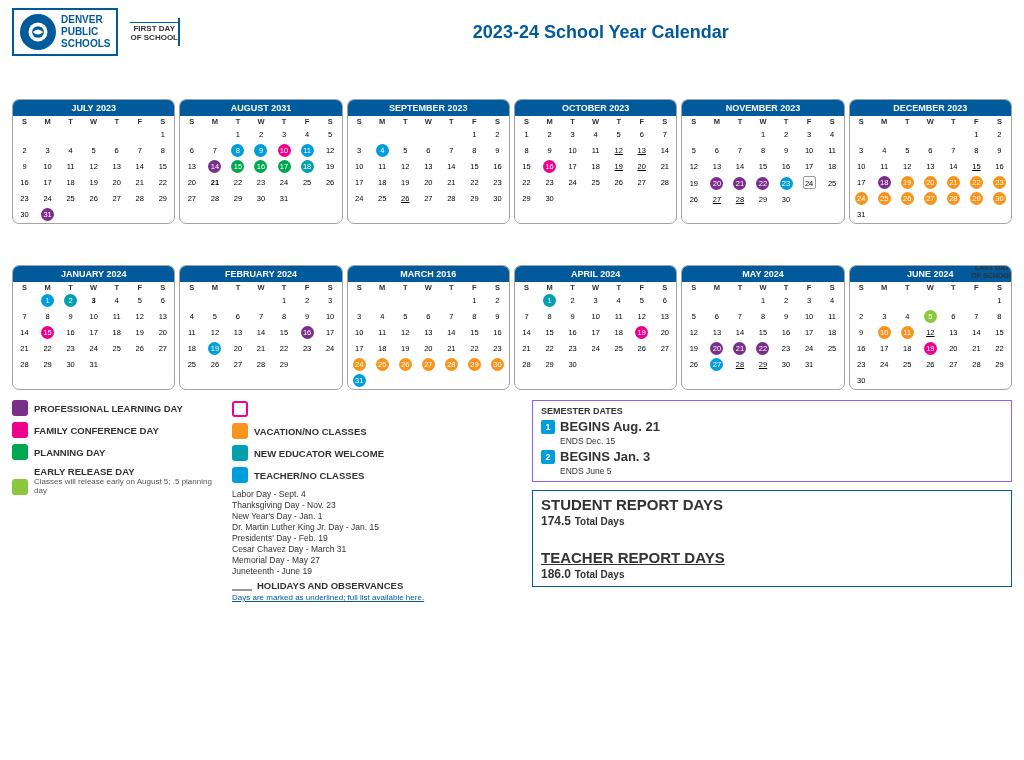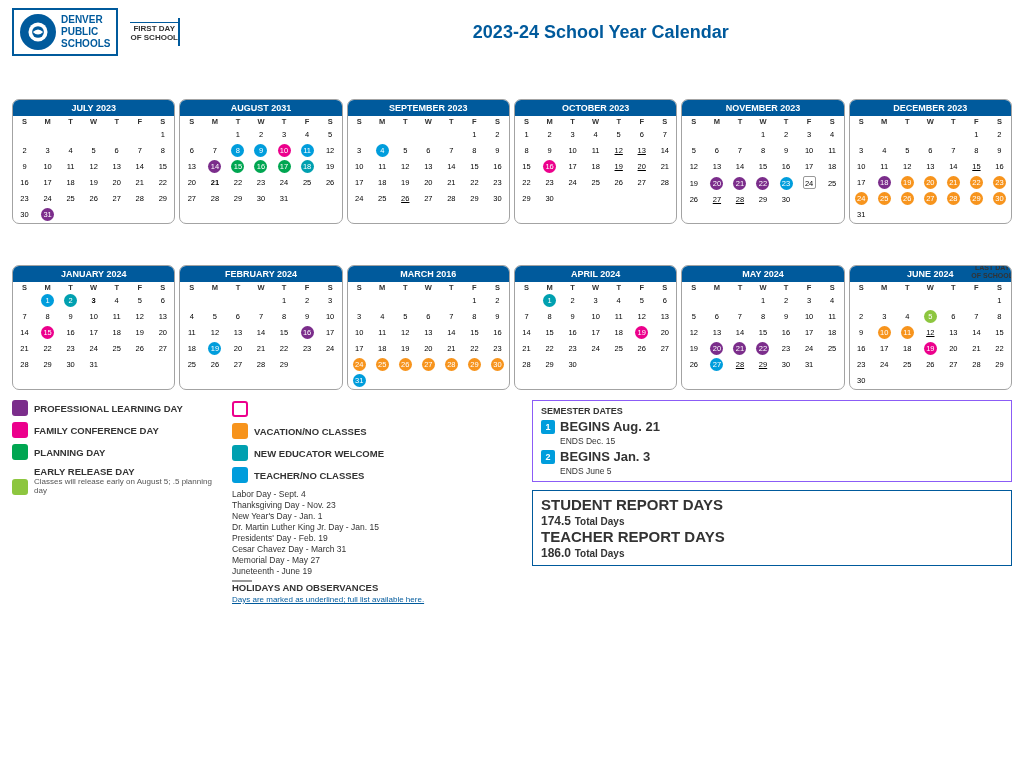--- a/index.html
+++ b/index.html
@@ -956,21 +956,21 @@
         <div>Labor Day - Sept. 4</div>
         <div>Thanksgiving Day - Nov. 23</div>
         <div>New Year's Day - Jan. 1</div>
         <div>Dr. Martin Luther King Jr. Day - Jan. 15</div>
         <div>Presidents' Day - Feb. 19</div>
         <div>Cesar Chavez Day - March 31</div>
         <div>Memorial Day - May 27</div>
         <div>Juneteenth - June 19</div>
       </div>
       <div style="margin-top:4px;">
-        <div style="display:flex;align-items:flex-start;margin-bottom:2px;flex-direction:column;">
+        <div style="display:flex;align-items:flex-end;margin-bottom:2px;">
           <div style="width:20px;height:2px;background:#999;margin-right:5px;"></div>
           <span class="legend-label">HOLIDAYS AND OBSERVANCES</span>
         </div>
         <div style="font-size:8px;color:#005a9c;text-decoration:underline;">Days are marked as underlined; full list available here.</div>
       </div>
     </div>
 
     <div class="legend-right">
       <div class="semester-box">
         <div class="semester-title">SEMESTER DATES</div>
@@ -985,21 +985,21 @@
         </div>
         <div class="sem-ends">ENDS June 5</div>
       </div>
 
       <div class="report-box">
         <div class="report-title">STUDENT REPORT DAYS</div>
         <div class="report-days">
           <span>174.5</span>
           <span style="font-size:10px;font-weight:normal;"> </span><span style="font-size:10px;">Total Days</span>
         </div>
-        <div class="report-title" style="margin-top:0;">TEACHER REPORT DAYS</div>
+        <div class="report-title" style="margin-top:21px;text-decoration:underline;">TEACHER REPORT DAYS</div>
         <div class="report-days">
           <span>186.0</span>
           <span style="font-size:10px;font-weight:normal;"> </span><span style="font-size:10px;">Total Days</span>
         </div>
       </div>
     </div>
   </div>
 </div>
 
 </body></html>

